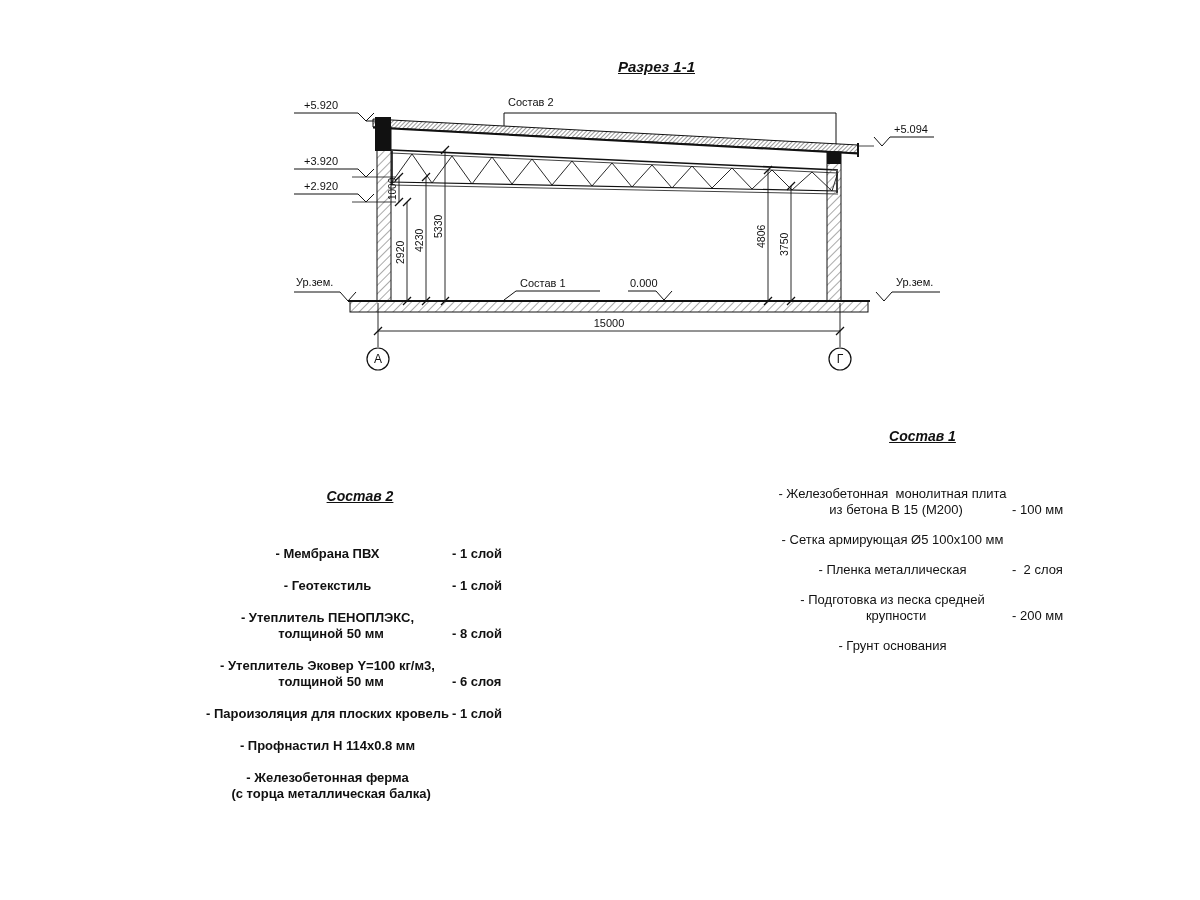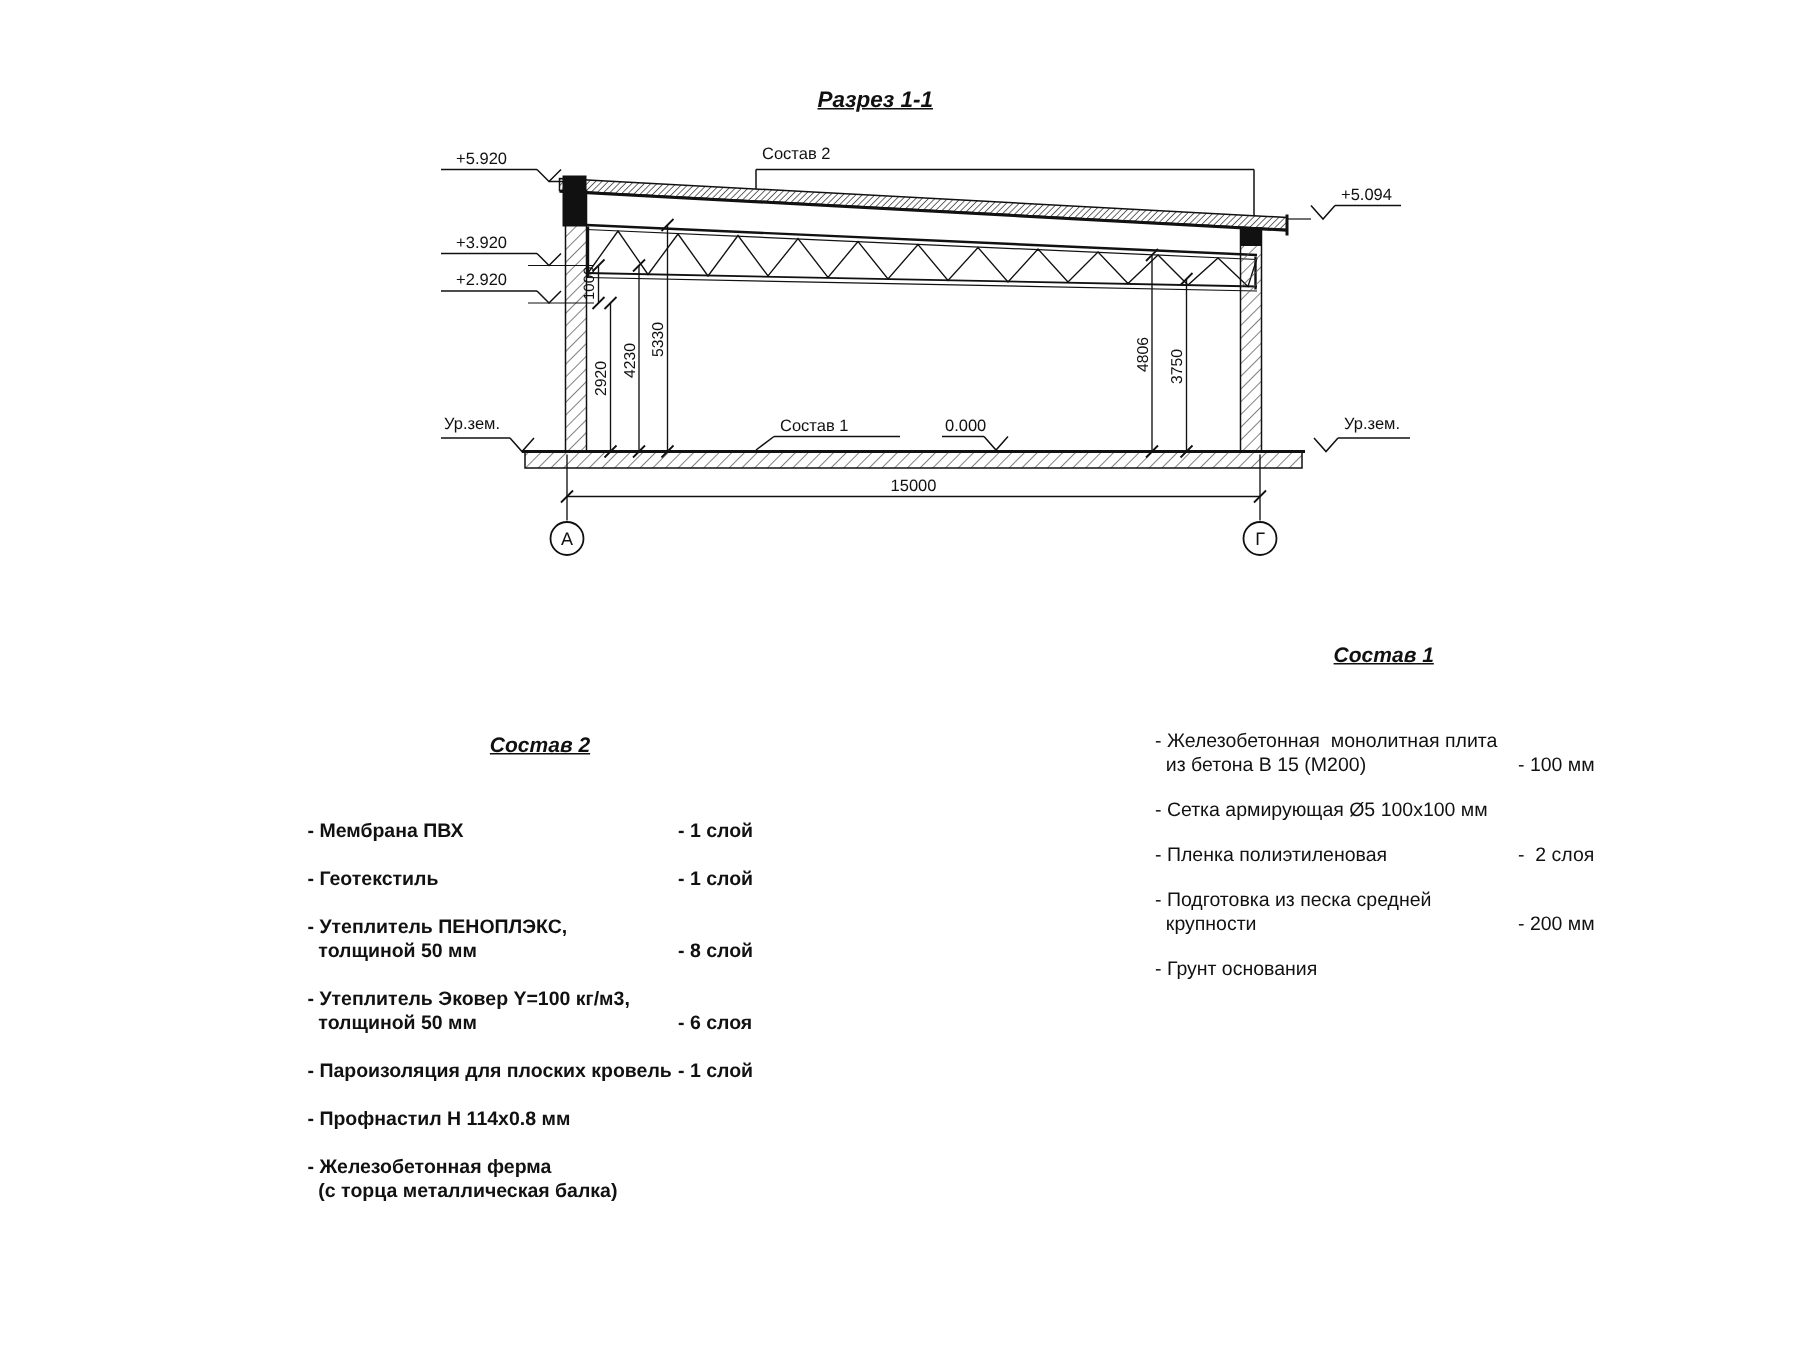--- a/index.html
+++ b/index.html
@@ -1,29 +1,29 @@
 <!DOCTYPE html>
 <html><head>
 <meta charset="utf-8">
 <style>
   html,body{margin:0;padding:0;background:#fff;}
   body{width:1200px;height:900px;position:relative;font-family:"Liberation Sans",sans-serif;color:#111;overflow:hidden;}
   .canvas{position:absolute;left:0;top:0;width:1200px;height:900px;background:#ffffff;}
   svg text{font-family:"Liberation Sans",sans-serif;fill:#111;}
-  .drawing-title{position:absolute;left:545px;top:58px;width:150px;text-align:left;
+  .drawing-title{position:absolute;left:545px;top:58px;width:150px;text-align:right;
     font-size:15px;font-weight:bold;font-style:italic;text-decoration:underline;}
   .list-title{position:absolute;font-size:14px;font-weight:bold;font-style:italic;text-decoration:underline;text-align:center;}
   .list-title.left{left:300px;top:488px;width:120px;}
   .list-title.right{left:860px;top:428px;width:125px;}
   .layer-list{position:absolute;font-size:13px;line-height:16px;}
   .layer-list.left{left:205px;top:546px;width:340px;font-weight:bold;}
   .layer-list.right{left:770px;top:486px;width:330px;}
   .list-row{position:relative;margin-bottom:16px;}
   .layer-list.right .list-row{margin-bottom:14px;}
-  .item-name{white-space:pre-wrap;width:245px;}
+  .item-name{white-space:pre-wrap;width:245px;text-align:center;}
   .item-qty{position:absolute;bottom:0;white-space:pre;}
   .layer-list.left .item-qty{left:247px;}
   .layer-list.right .item-qty{left:242px;}
 </style>
 </head>
 <body>
 
 <div class="canvas">
 
   <div class="drawing-title">Разрез 1-1</div>
@@ -208,21 +208,21 @@
     <div class="list-row">
       <div class="item-name">- Железобетонная  монолитная плита
   из бетона В 15 (М200)</div>
       <div class="item-qty">- 100 мм</div>
     </div>
     <div class="list-row">
       <div class="item-name">- Сетка армирующая Ø5 100х100 мм</div>
       <div class="item-qty"></div>
     </div>
     <div class="list-row">
-      <div class="item-name">- Пленка полиэтиленовая</div>
+      <div class="item-name">- Пленка металлическая</div>
       <div class="item-qty">-  2 слоя</div>
     </div>
     <div class="list-row">
       <div class="item-name">- Подготовка из песка средней
   крупности</div>
       <div class="item-qty">- 200 мм</div>
     </div>
     <div class="list-row">
       <div class="item-name">- Грунт основания</div>
       <div class="item-qty"></div>

